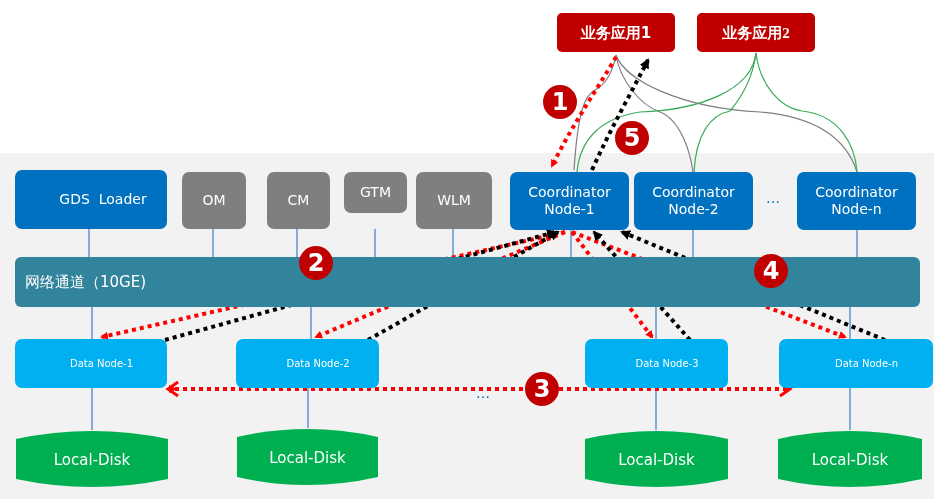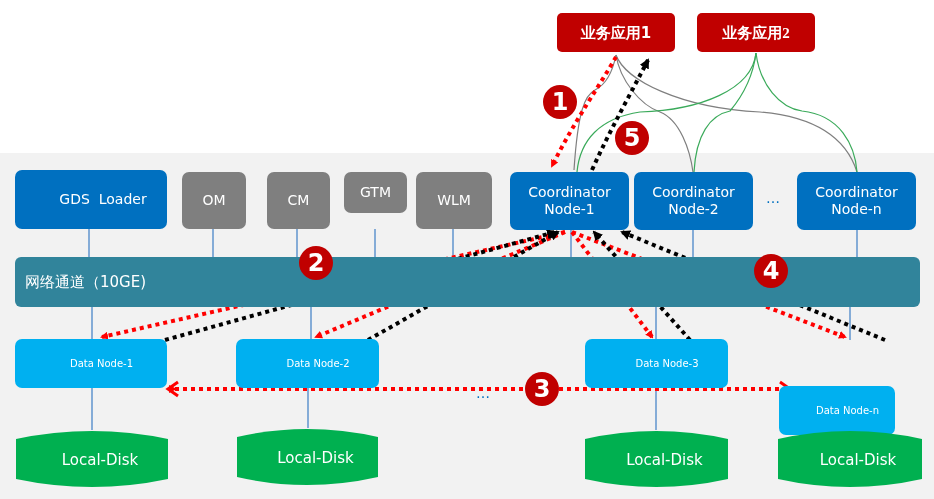--- a/index.html
+++ b/index.html
@@ -9,21 +9,21 @@
   .box { position: absolute; display: flex; align-items: center; justify-content: center; text-align: center;
          color: #fff; border-radius: 7px; box-sizing: border-box; line-height: 1.2; }
   .app { background: #c00000; font-size: 15px; font-weight: bold; border-radius: 5px; }
   .blue { background: #0070c0; font-size: 14px; }
   .gray { background: #7f7f7f; font-size: 14px; }
   .dn { background: #00b0f0; font-size: 10px; padding-left: 21px; }
   .bus { position: absolute; left: 15px; top: 257px; width: 905px; height: 50px; background: #31849b; border-radius: 6px;
          color: #fff; font-size: 15px; display: flex; align-items: center; padding-left: 10px; box-sizing: border-box; }
   .disk { position: absolute; width: 152px; height: 60px; }
   .disk .body { position: absolute; left: 0; top: 0; width: 152px; height: 60px; }
-  .disk .lbl { position: absolute; left: 0; top: 22px; width: 152px; text-align: center; color: #fff; font-size: 15px; margin-left: 8px; }
+  .disk .lbl { position: absolute; left: 0; top: 22px; width: 152px; text-align: center; color: #fff; font-size: 15px; }
   .badge { position: absolute; width: 34px; height: 34px; border-radius: 50%; background: #c00000; color: #fff;
            font-size: 24px; font-weight: bold; display: flex; align-items: center; justify-content: center; }
   .ellipsis { position: absolute; color: #0070c0; font-size: 14px; }
   svg.lines { position: absolute; left: 0; top: 0; }
 </style>
 </head>
 <body>
 
 <div class="panel"></div>
 
@@ -139,21 +139,21 @@
 
 <div class="box dn" style="left:15px;top:339px;width:152px;height:49px;">
   <span>Data Node-1</span>
 </div>
 <div class="box dn" style="left:236px;top:339px;width:143px;height:49px;">
   <span>Data Node-2</span>
 </div>
 <div class="box dn" style="left:585px;top:339px;width:143px;height:49px;">
   <span>Data Node-3</span>
 </div>
-<div class="box dn" style="left:779px;top:339px;width:116px;height:49px;margin-top:47px;">
+<div class="box dn" style="left:779px;top:339px;width:154px;height:49px;">
   <span>Data Node-n</span>
 </div>
 <div class="ellipsis" style="left:476px;top:385px;">…</div>
 
 <div class="disk" style="left:16px;top:429px;">
   <svg class="body" width="152" height="60">
     <path d="M0,10 Q76,-6 152,10 L152,50 Q76,66 0,50 Z" fill="#00b050"></path>
   </svg>
   <div class="lbl">Local-Disk</div>
 </div>

